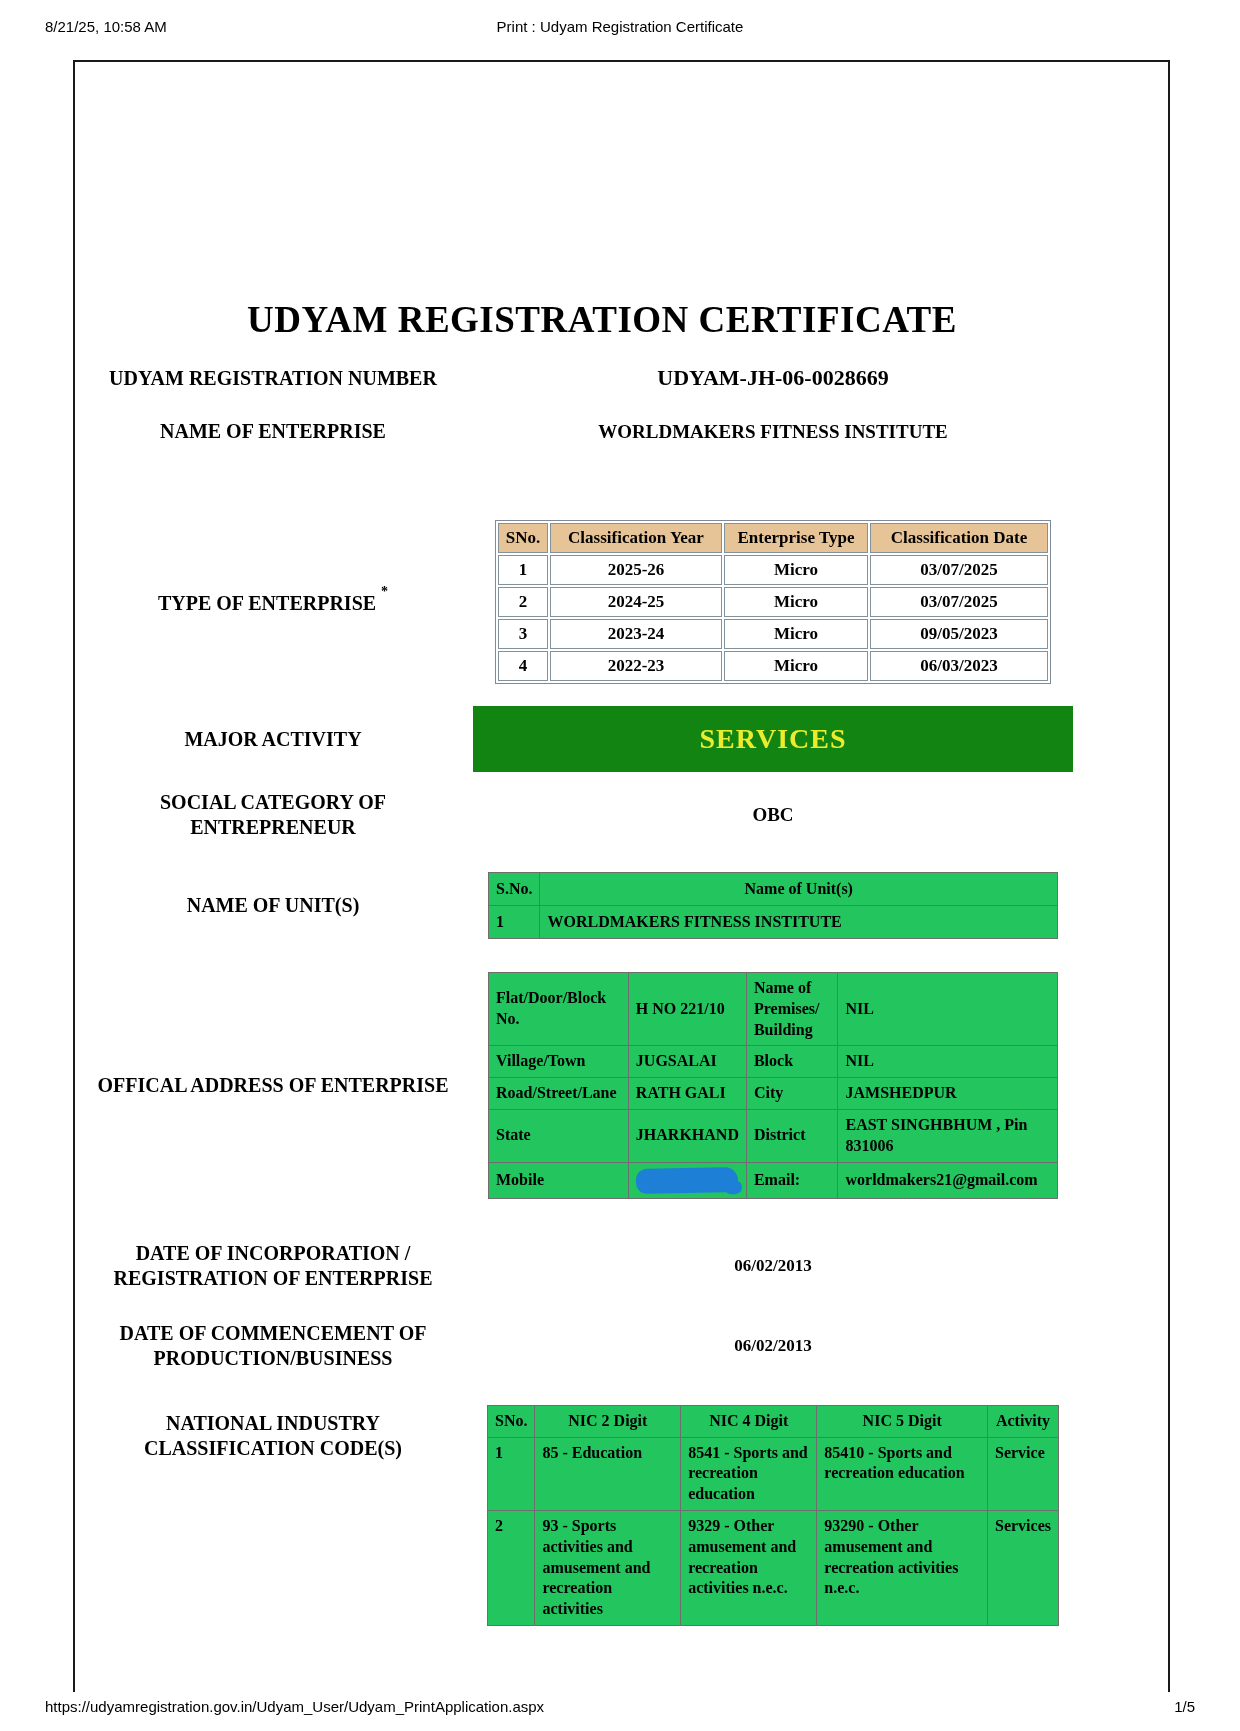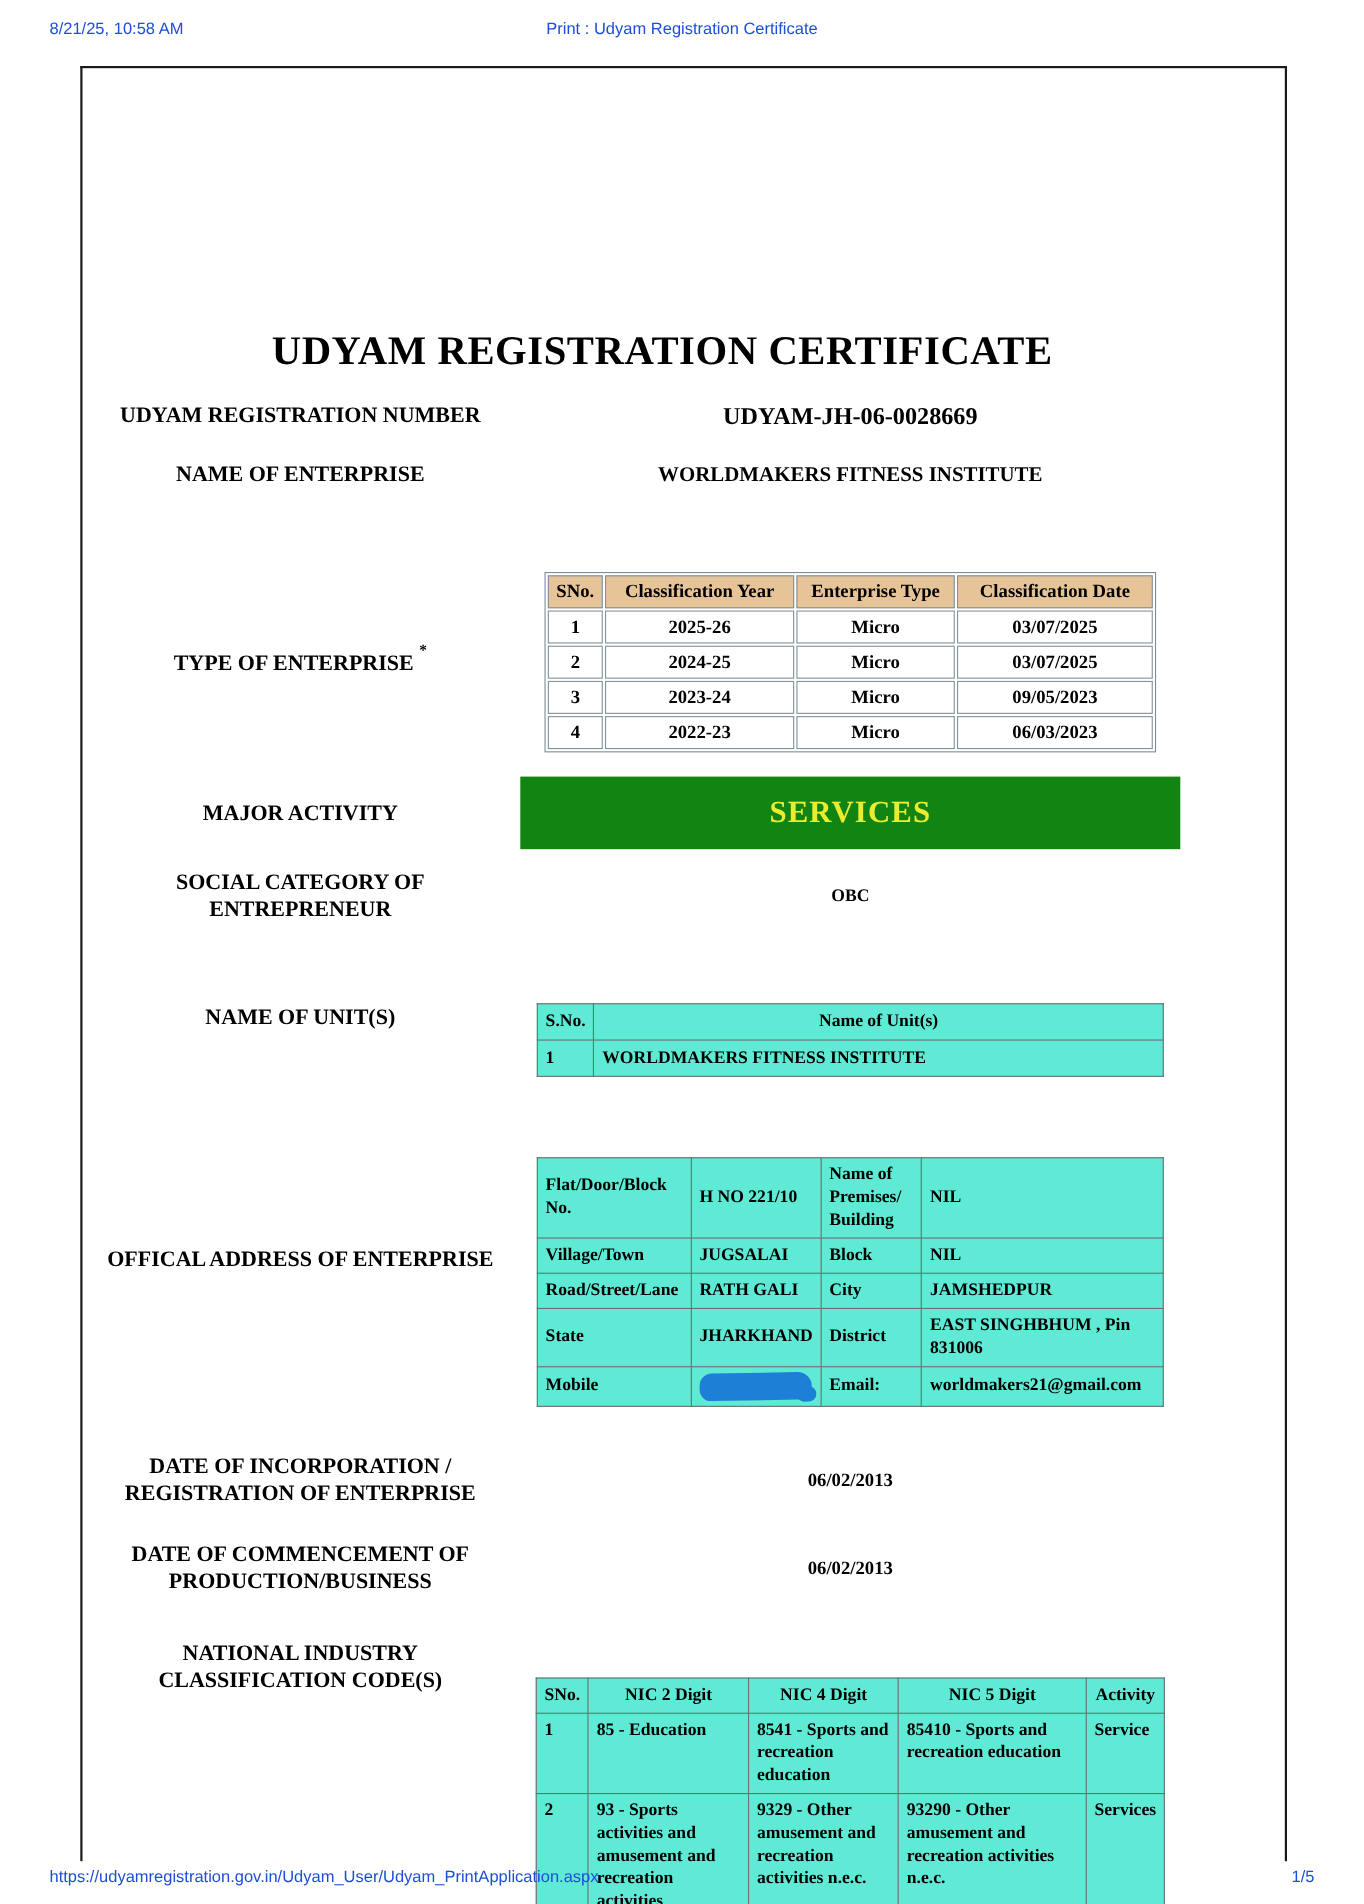--- a/index.html
+++ b/index.html
@@ -12,21 +12,21 @@
     font-family: "Liberation Serif", "DejaVu Serif", serif;
     color: #000;
   }
 
   
   .chrome {
     position: absolute;
     left: 0; right: 0;
     font-family: "Liberation Sans", "DejaVu Sans", sans-serif;
     font-size: 15px;
-    color: #1d4ed8;
+    color: #000000;
   }
   .chrome-top { top: 18px; height: 20px; }
   .chrome-bottom { top: 1698px; height: 20px; }
   .chrome .left { position: absolute; left: 45px; white-space: nowrap; }
   .chrome .center { position: absolute; left: 0; right: 0; text-align: center; }
   .chrome .right { position: absolute; right: 45px; }
 
   
   .doc-box {
     position: absolute;
@@ -113,27 +113,26 @@
     justify-content: center;
   }
   .activity-banner span {
     color: #ecec2e;
     font-size: 28px;
     font-weight: bold;
     letter-spacing: 1px;
   }
 
   .row-social { margin-top: 18px; }
-  .social-value { font-size: 16px; font-weight: bold; }
+  .social-value { font-size: 19px; font-weight: bold; }
 
   
   table.plain {
     border-collapse: collapse;
-    background: #5eead4;
-    margin-top: 40px;
+    background: #22c55e;
   }
   table.plain td {
     border: 1px solid #6e6e6e;
     font-weight: bold;
     font-size: 16px;
     padding: 5px 7px;
     line-height: 1.3;
     text-align: left;
     vertical-align: middle;
   }

